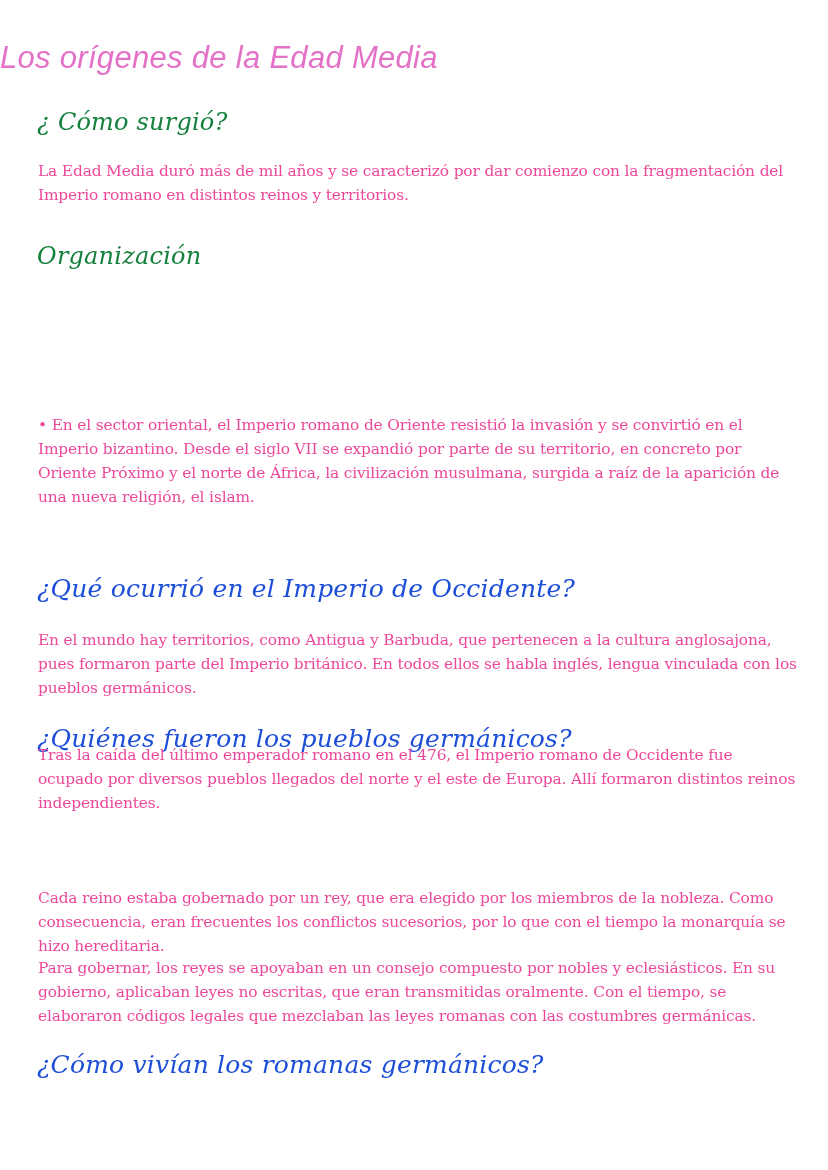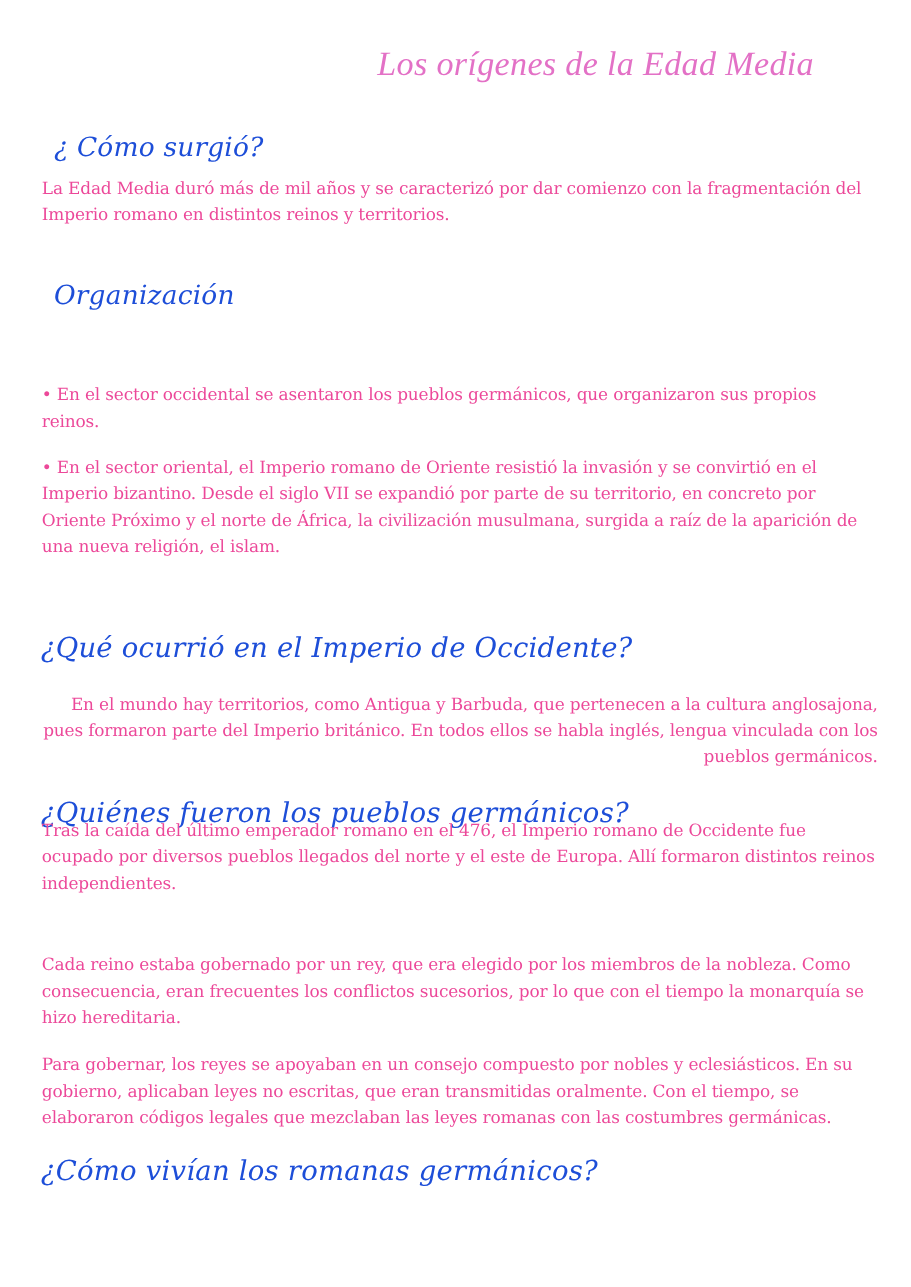--- a/index.html
+++ b/index.html
@@ -19,37 +19,37 @@
       top: 0;
       width: 828px;
       height: 1170px;
       background: #ffffff;
     }
     .title {
       position: absolute;
       left: 0;
       width: 740px;
       top: 40px;
-      text-align: right;
-      font-family: Liberation Serif, serif;
+      text-align: left;
+      font-family: Liberation Sans, sans-serif;
       font-style: italic;
       font-size: 31px;
       color: #e371c6;
       letter-spacing: 0.3px;
       margin: 0;
       font-weight: normal;
     }
     .h-purple {
       position: absolute;
       left: 37px;
       font-family: "DejaVu Serif", serif;
       font-style: italic;
       font-size: 24px;
-      color: #1d4ed8;
-      margin: 12px;
+      color: #15803d;
+      margin: 0;
       font-weight: normal;
       letter-spacing: 0.2px;
     }
     .h-green {
       position: absolute;
       left: 37px;
       font-family: "DejaVu Serif", serif;
       font-style: italic;
       font-size: 25px;
       color: #1d4ed8;
@@ -73,26 +73,25 @@
 <body>
 
 <div class="page">
 
   <h1 class="title">Los orígenes de la Edad Media</h1>
 
   <h2 class="h-purple" style="top:108px;">¿ Cómo surgió?</h2>
   <p class="p" style="top:159px;">La Edad Media duró más de mil años y se caracterizó por dar comienzo con la fragmentación del Imperio romano en distintos reinos y territorios.</p>
 
   <h2 class="h-purple" style="top:242px;">Organización</h2>
-  <p class="p" style="top:347px;">• En el sector occidental se asentaron los pueblos germánicos, que organizaron sus propios reinos.</p>
   <p class="p" style="top:413px;">• En el sector oriental, el Imperio romano de Oriente resistió la invasión y se convirtió en el Imperio bizantino. Desde el siglo VII se expandió por parte de su territorio, en concreto por Oriente Próximo y el norte de África, la civilización musulmana, surgida a raíz de la aparición de una nueva religión, el islam.</p>
 
   <h2 class="h-green" style="top:574px;">¿Qué ocurrió en el Imperio de Occidente?</h2>
-  <p class="p" style="top:628px;text-align:right;">En el mundo hay territorios, como Antigua y Barbuda, que pertenecen a la cultura anglosajona, pues formaron parte del Imperio británico. En todos ellos se habla inglés, lengua vinculada con los pueblos germánicos.</p>
+  <p class="p" style="top:628px;">En el mundo hay territorios, como Antigua y Barbuda, que pertenecen a la cultura anglosajona, pues formaron parte del Imperio británico. En todos ellos se habla inglés, lengua vinculada con los pueblos germánicos.</p>
 
   <h2 class="h-green" style="top:724px;">¿Quiénes fueron los pueblos germánicos?</h2>
   <p class="p" style="top:743px;">Tras la caída del último emperador romano en el 476, el Imperio romano de Occidente fue ocupado por diversos pueblos llegados del norte y el este de Europa. Allí formaron distintos reinos independientes.</p>
-  <p class="p" style="top:865px;">Cada reino estaba gobernado por un rey, que era elegido por los miembros de la nobleza. Como consecuencia, eran frecuentes los conflictos sucesorios, por lo que con el tiempo la monarquía se hizo hereditaria.</p>
+  <p class="p" style="top:886px;">Cada reino estaba gobernado por un rey, que era elegido por los miembros de la nobleza. Como consecuencia, eran frecuentes los conflictos sucesorios, por lo que con el tiempo la monarquía se hizo hereditaria.</p>
   <p class="p" style="top:956px;">Para gobernar, los reyes se apoyaban en un consejo compuesto por nobles y eclesiásticos. En su gobierno, aplicaban leyes no escritas, que eran transmitidas oralmente. Con el tiempo, se elaboraron códigos legales que mezclaban las leyes romanas con las costumbres germánicas.</p>
 
   <h2 class="h-green" style="top:1050px;">¿Cómo vivían los romanas germánicos?</h2>
 
 </div>
 
 </body></html>

